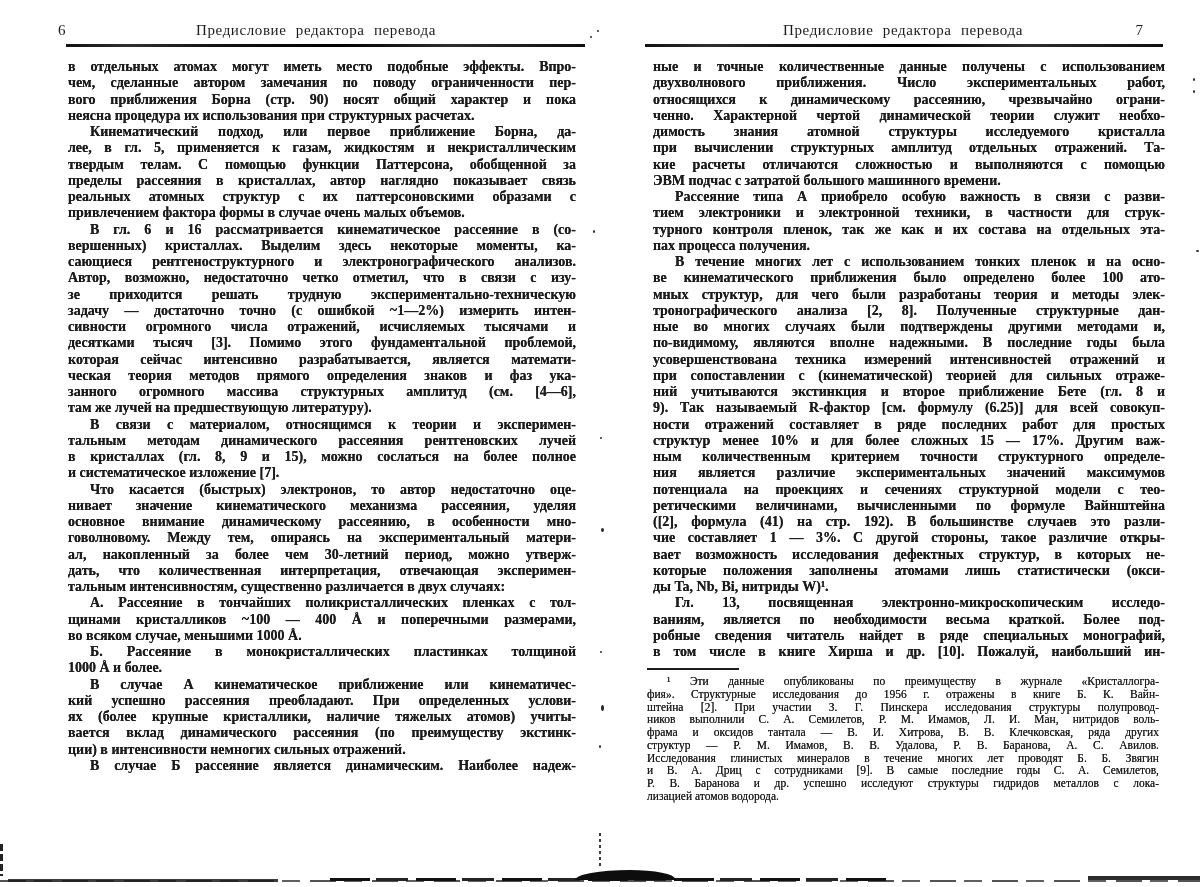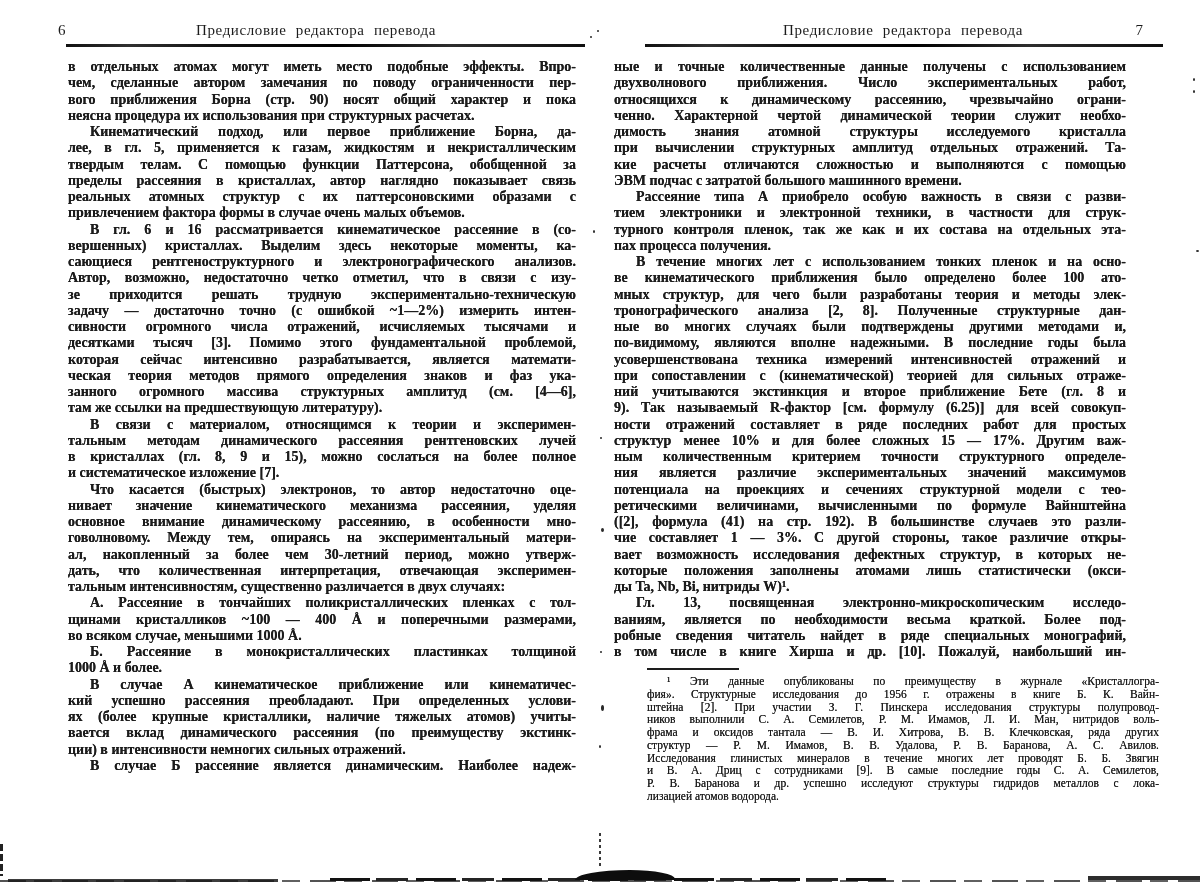--- a/index.html
+++ b/index.html
@@ -19,21 +19,21 @@
   .running-head.rgt{left:647px;width:512px;}
   .running-head.rgt .pnum{right:16px;}
   .head-rule{position:absolute;top:44px;height:2.5px;
     background:linear-gradient(90deg,#111 0%,#303030 12%,#141414 28%,#000 52%,#2e2e2e 74%,#0f0f0f 100%);}
   .head-rule.lft{left:66px;width:519px;}
   .head-rule.rgt{left:645px;width:518px;}
   
   .body-text{position:absolute;font-size:14px;line-height:16.25px;
     text-shadow:0 0 .35px rgba(0,0,0,.85);font-weight:bold;}
   .body-text.lft{left:68px;top:59px;width:508px;}
-  .body-text.rgt{left:614px;top:59px;width:512px;}
+  .body-text.rgt{left:653px;top:59px;width:512px;}
   .line{text-align:justify;text-align-last:justify;}
   .line.para-end{text-align-last:left;}
   .line.indent{text-indent:22px;}
   
   .footnote-rule{position:absolute;left:647px;top:668px;width:92px;height:1.6px;background:#1d1d1d;}
   .footnote-text{position:absolute;left:647px;top:675px;width:512px;
     font-size:11.5px;line-height:12.75px;text-shadow:0 0 .3px rgba(0,0,0,.8);}
   .footnote-text .line.indent{text-indent:20px;}
   
   .artifact{position:absolute;}
@@ -77,21 +77,21 @@
         <div class="line">вершенных) кристаллах. Выделим здесь некоторые моменты, ка-</div>
         <div class="line">сающиеся рентгеноструктурного и электронографического анализов.</div>
         <div class="line">Автор, возможно, недостаточно четко отметил, что в связи с изу-</div>
         <div class="line">зе приходится решать трудную экспериментально-техническую</div>
         <div class="line">задачу — достаточно точно (с ошибкой ~1—2%) измерить интен-</div>
         <div class="line">сивности огромного числа отражений, исчисляемых тысячами и</div>
         <div class="line">десятками тысяч [3]. Помимо этого фундаментальной проблемой,</div>
         <div class="line">которая сейчас интенсивно разрабатывается, является математи-</div>
         <div class="line">ческая теория методов прямого определения знаков и фаз ука-</div>
         <div class="line">занного огромного массива структурных амплитуд (см. [4—6],</div>
-        <div class="line para-end">там же ссылки на предшествующую литературу).</div>
+        <div class="line para-end">там же лучей на предшествующую литературу).</div>
         <div class="line indent">В связи с материалом, относящимся к теории и эксперимен-</div>
         <div class="line">тальным методам динамического рассеяния рентгеновских лучей</div>
         <div class="line">в кристаллах (гл. 8, 9 и 15), можно сослаться на более полное</div>
         <div class="line para-end">и систематическое изложение [7].</div>
         <div class="line indent">Что касается (быстрых) электронов, то автор недостаточно оце-</div>
         <div class="line">нивает значение кинематического механизма рассеяния, уделяя</div>
         <div class="line">основное внимание динамическому рассеянию, в особенности мно-</div>
         <div class="line">говолновому. Между тем, опираясь на экспериментальный матери-</div>
         <div class="line">ал, накопленный за более чем 30-летний период, можно утверж-</div>
         <div class="line">дать, что количественная интерпретация, отвечающая эксперимен-</div>

